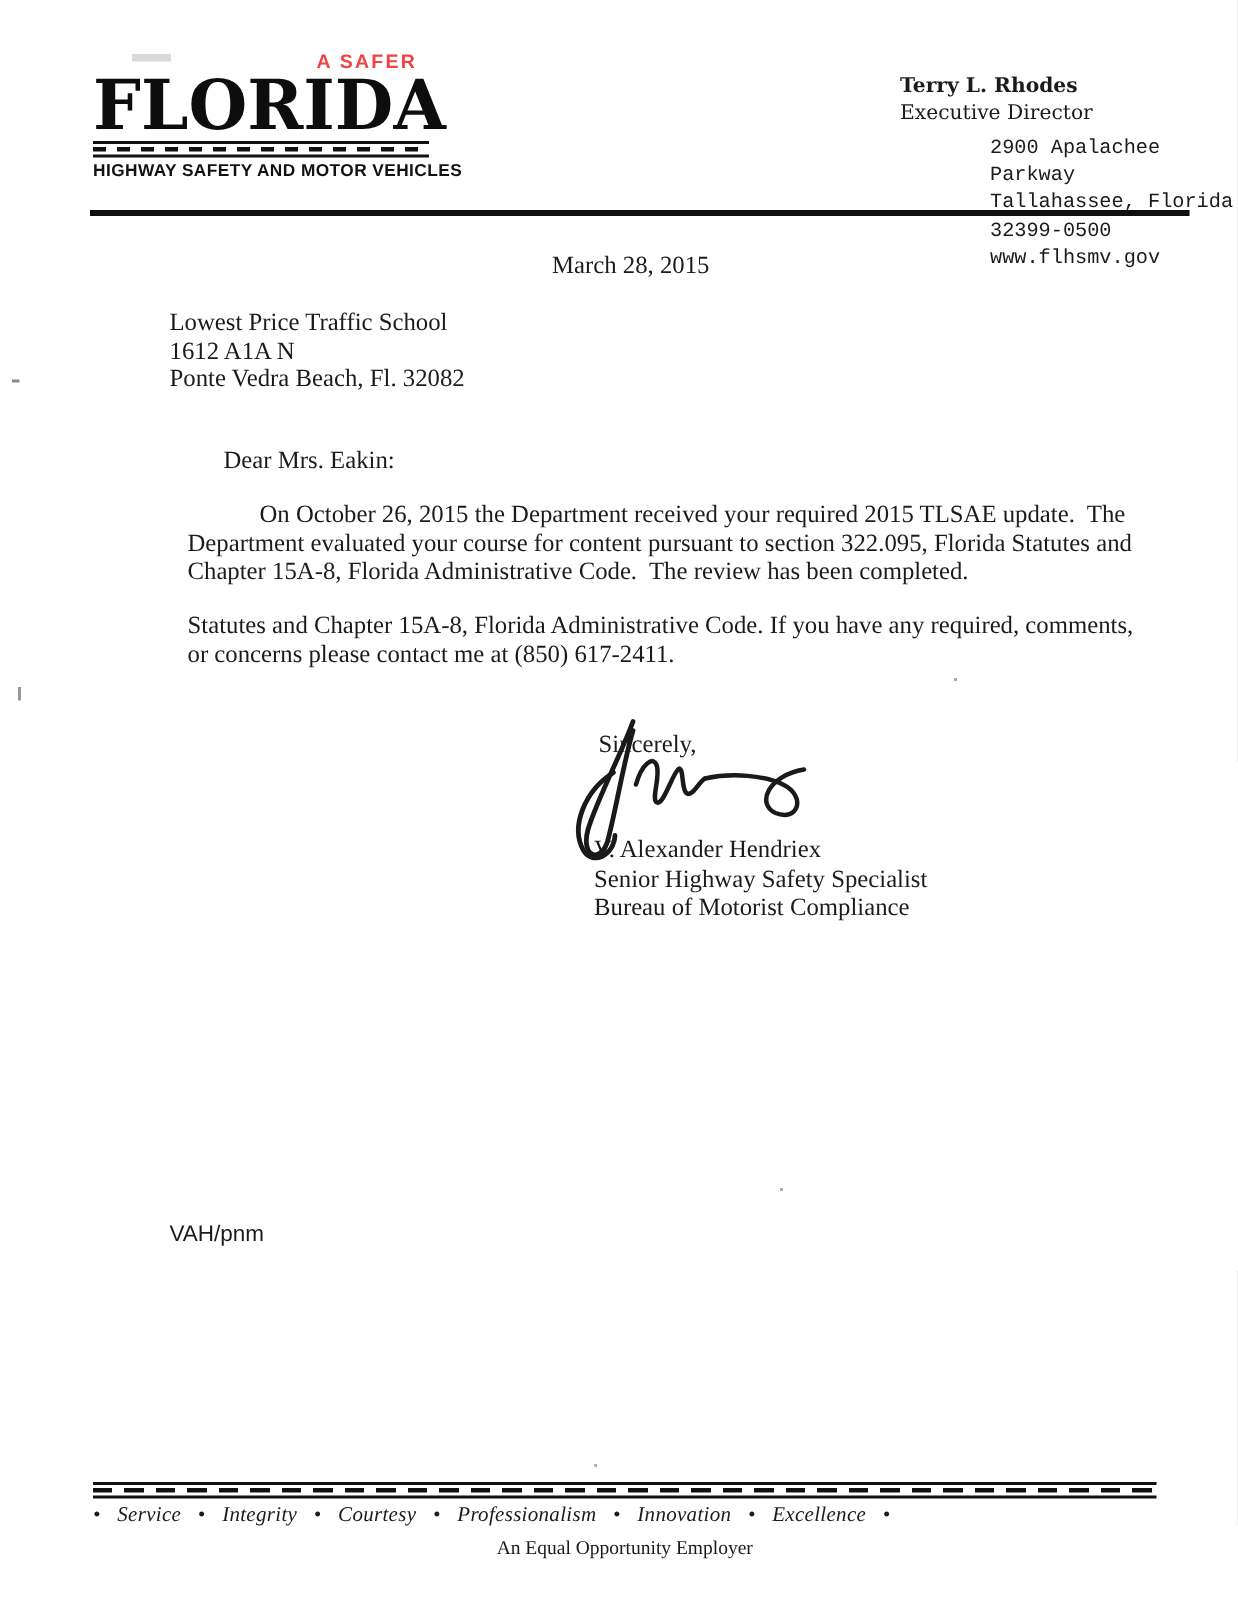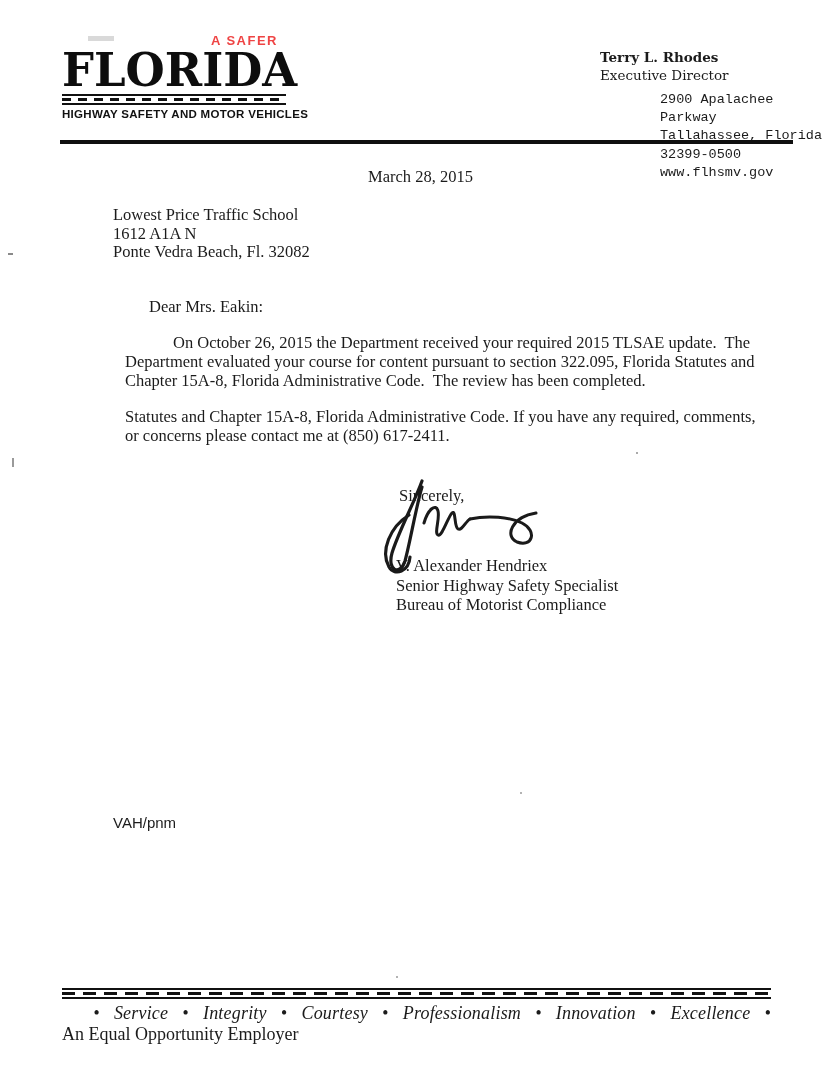--- a/index.html
+++ b/index.html
@@ -59,24 +59,24 @@
   .para .indent{text-indent:48px;}
   .closing{left:399px;top:486px;font-size:16.5px;}
   .sig-svg{left:376px;top:477px;z-index:3;}
   .signer{left:396px;top:556px;font-size:16.5px;line-height:19.6px;}
   .reference{left:113px;top:814px;font-family:"Liberation Sans", sans-serif;font-size:15px;}
 
   
   .foot-road{left:62px;top:988px;width:709px;}
   .foot-road .road-dashes{background:repeating-linear-gradient(90deg,#111 0 13px,transparent 13px 21px);}
   .foot-values{
-    left:62px;top:1003px;width:709px;text-align:right;
-    font-size:18px;font-style:italic;letter-spacing:0.2px;
+    left:62px;top:1003px;width:709px;text-align:left;
+    font-size:14px;font-style:italic;letter-spacing:0.2px;
   }
-  .foot-eoe{left:62px;top:1024px;width:709px;text-align:left;font-size:18px;}
+  .foot-eoe{left:62px;top:1024px;width:709px;text-align:center;font-size:13px;}
 
   
   .artifact{background:#8a8a8a;}
   .a1{left:8px;top:253px;width:5px;height:2px;}
   .a2{left:12px;top:458px;width:2px;height:9px;background:#9a9a9a;}
   .a3{left:636px;top:452px;width:2px;height:2px;background:#aaa;}
   .a4{left:520px;top:792px;width:2px;height:2px;background:#b3b3b3;}
   .a5{left:396px;top:976px;width:2px;height:2px;background:#b3b3b3;}
   .a6{left:88px;top:36px;width:26px;height:5px;background:#d9d9d9;}
 </style>

